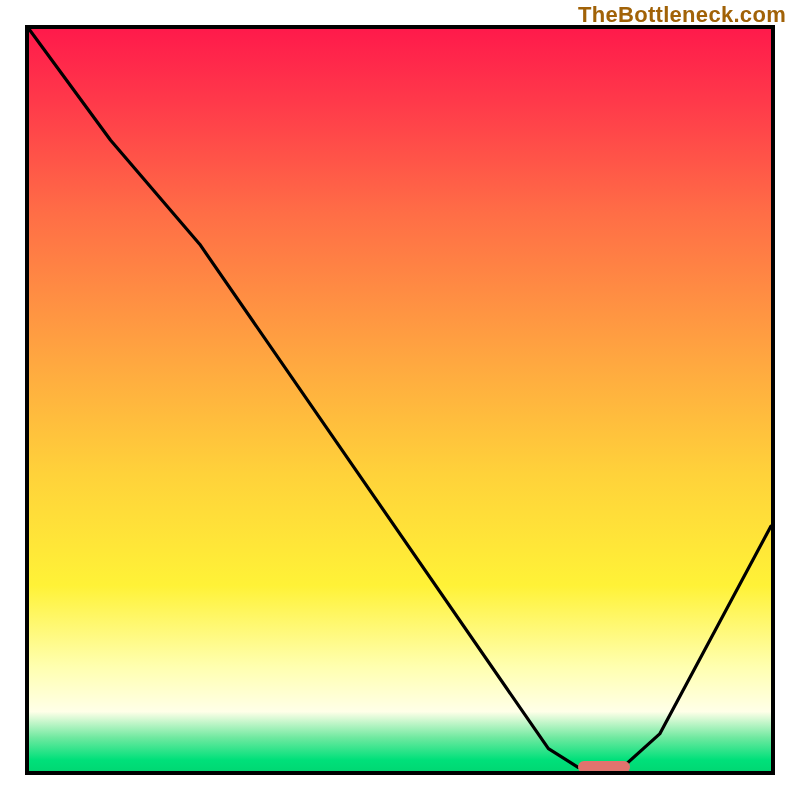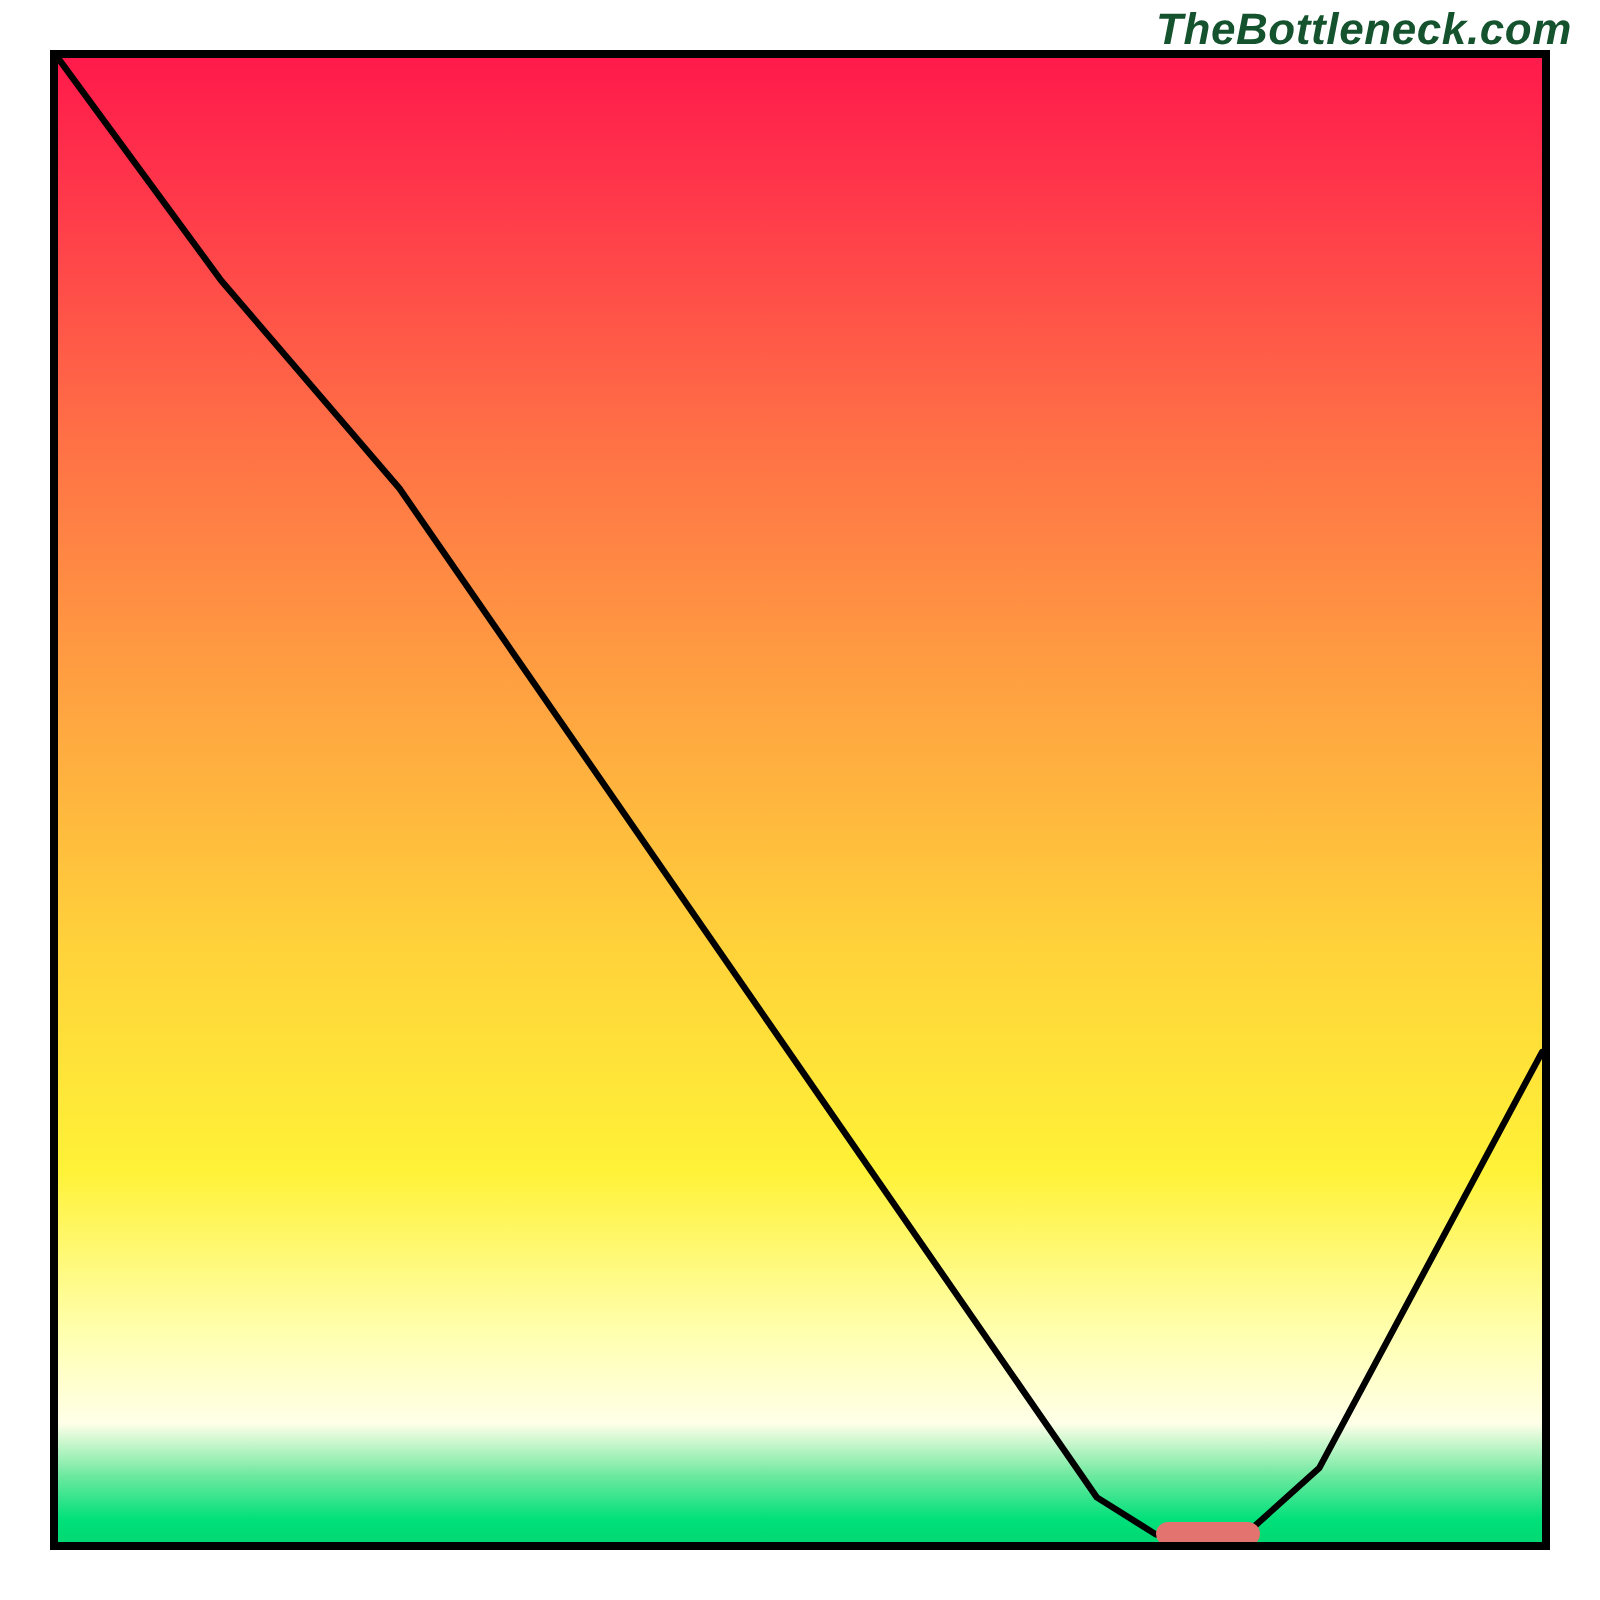--- a/index.html
+++ b/index.html
@@ -15,23 +15,22 @@
     position: relative;
     width: 800px;
     height: 800px;
   }
   .watermark {
     position: absolute;
     top: 2px;
     right: 14px;
     font-size: 22px;
     font-weight: bold;
-    color: #14532d;
+    color: #a16207;
     letter-spacing: 0.3px;
-    font-style: italic;
   }
   .plot-frame {
     position: absolute;
     left: 25px;
     top: 25px;
     width: 750px;
     height: 750px;
     border: 4px solid #000;
     box-sizing: border-box;
     overflow: hidden;

